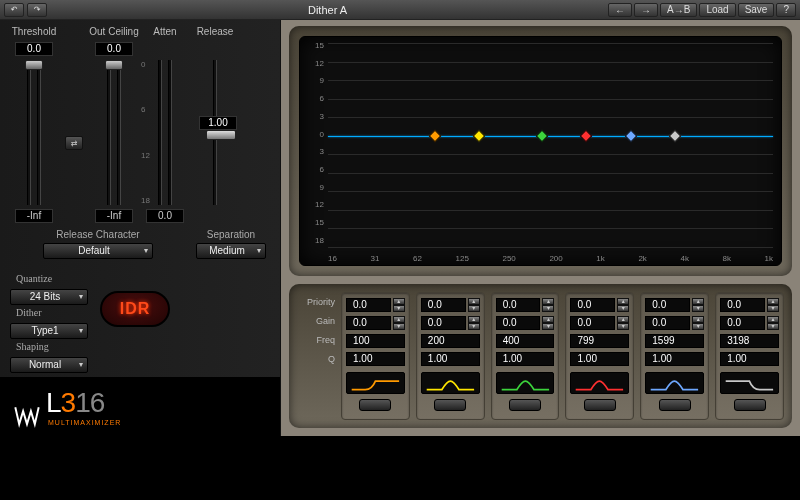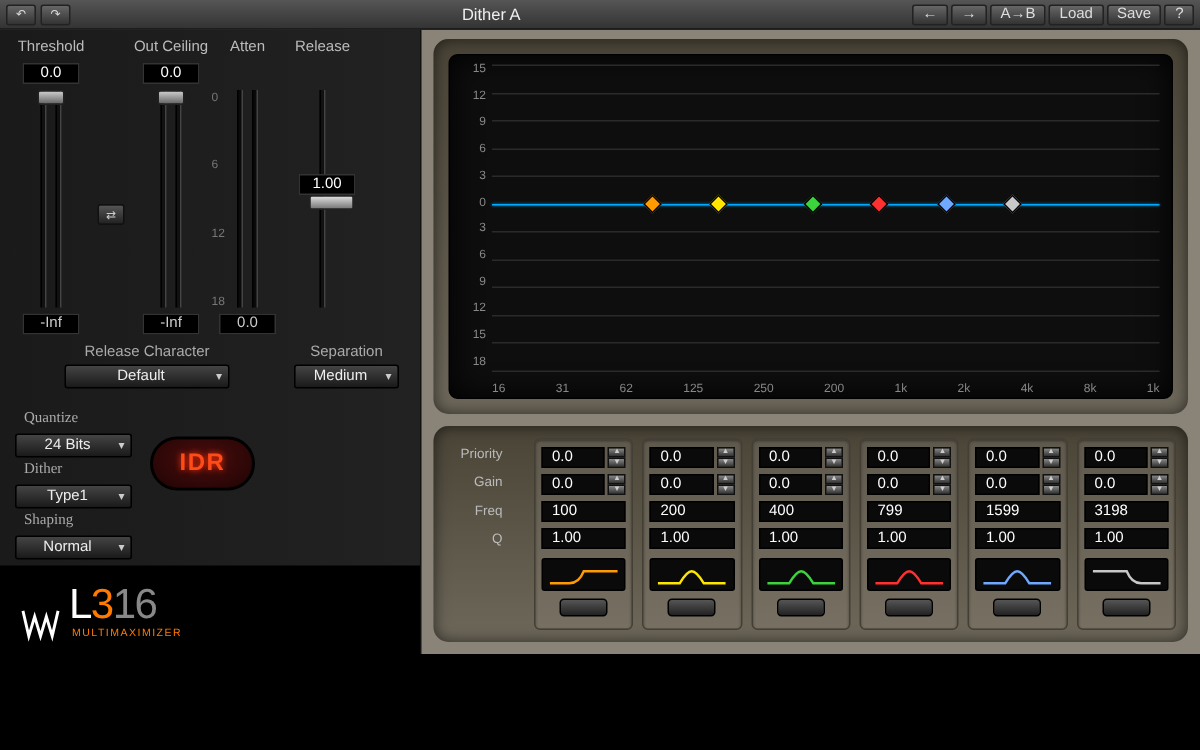--- a/index.html
+++ b/index.html
@@ -62,21 +62,21 @@
   .graph-frame { margin:6px 8px 4px 8px; height:250px; background:linear-gradient(#4a4437,#6e685b); border-radius:10px; padding:10px; box-shadow:inset 0 0 10px rgba(0,0,0,0.6);}
   .graph { width:100%; height:100%; background:#0e0e0e; border:1px solid #000; border-radius:6px; position:relative; box-shadow:inset 0 0 20px #000;}
   .graph-ylabels { position:absolute; left:4px; top:4px; bottom:20px; width:20px; display:flex; flex-direction:column; justify-content:space-between; font-size:8px; color:#888; text-align:right;}
   .graph-xlabels { position:absolute; left:28px; right:8px; bottom:2px; display:flex; justify-content:space-between; font-size:8px; color:#888;}
   .graph-area { position:absolute; left:28px; right:8px; top:6px; bottom:18px;}
   .hline { position:absolute; left:0; right:0; height:1px; background:#2a2a2a;}
   .hline.zero { background:#00aaff; height:1px; box-shadow:0 0 2px #00aaff;}
   .band-pt { position:absolute; width:9px; height:9px; transform:translate(-50%,-50%) rotate(45deg); border:1px solid #000;}
   
   
-  .bands-frame { margin:4px 8px 8px 8px; flex:1; background:linear-gradient(#4a4437,#6e685b); border-radius:10px; padding:8px 8px; box-shadow:inset 0 0 10px rgba(0,0,0,0.6); display:flex; gap:21px;}
+  .bands-frame { margin:4px 8px 8px 8px; flex:1; background:linear-gradient(#4a4437,#6e685b); border-radius:10px; padding:8px 8px; box-shadow:inset 0 0 10px rgba(0,0,0,0.6); display:flex; gap:6px;}
   .band-labels { width:38px; display:flex; flex-direction:column; gap:3px; padding-top:2px;}
   .band-labels div { height:16px; font-size:9px; color:#bbb; text-align:right; line-height:16px;}
   .band { flex:1; background:linear-gradient(#5f594d,#766f62); border:1px solid #443f35; border-radius:4px; padding:4px 4px; display:flex; flex-direction:column; gap:2px; box-shadow:inset 0 1px 2px rgba(0,0,0,0.4);}
   .num-row { display:flex; align-items:center; gap:2px; height:16px;}
   .num-field { flex:1; height:14px; background:#0a0a0a; border:1px solid #000; color:#fff; font-size:10px; line-height:12px; padding-left:6px;}
   .spin { width:12px; display:flex; flex-direction:column;}
   .spin div{ height:7px; background:linear-gradient(#888,#333); border:1px solid #111; font-size:6px; text-align:center; line-height:5px; color:#ccc;}
   .curve-btn { height:22px; margin-top:3px; background:#0a0a0a; border:1px solid #000; border-radius:2px; position:relative;}
   .curve { position:absolute; inset:3px; }
   .solo-btn { height:12px; width:32px; margin:3px auto 0 auto; background:linear-gradient(#555,#222); border:1px solid #000; border-radius:3px;}

